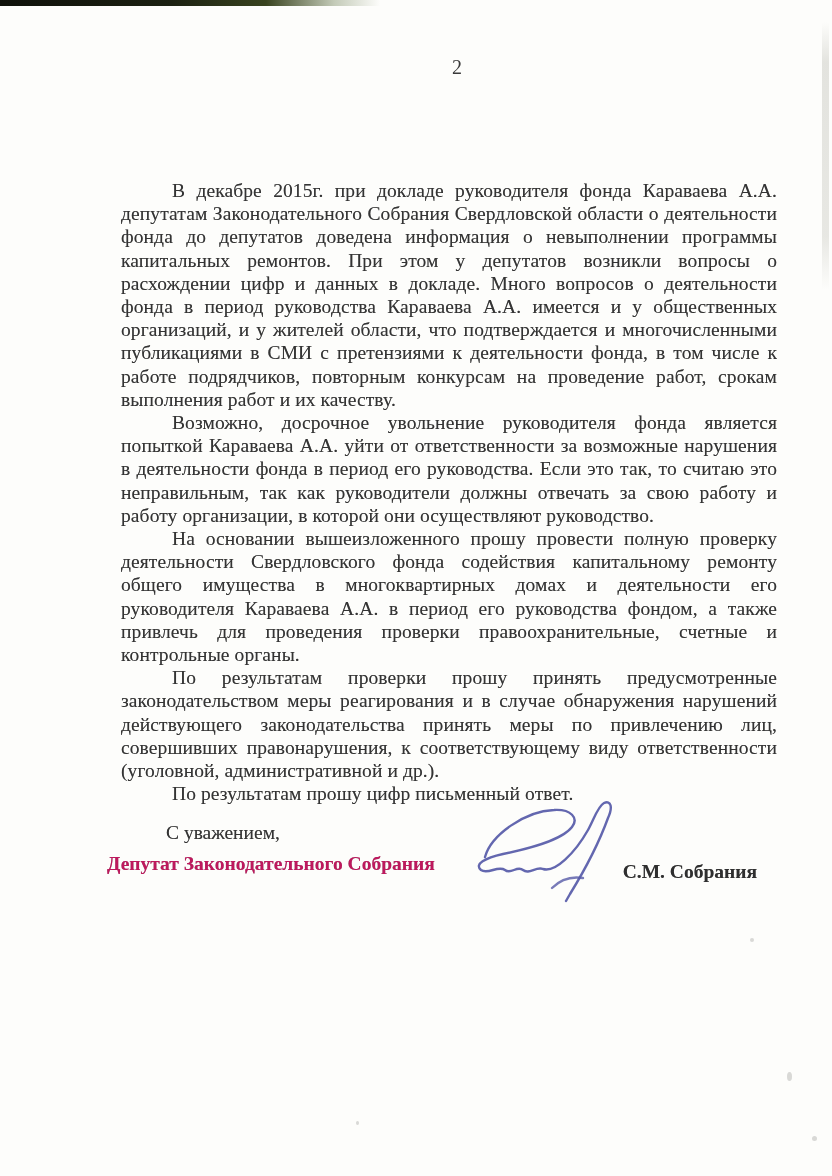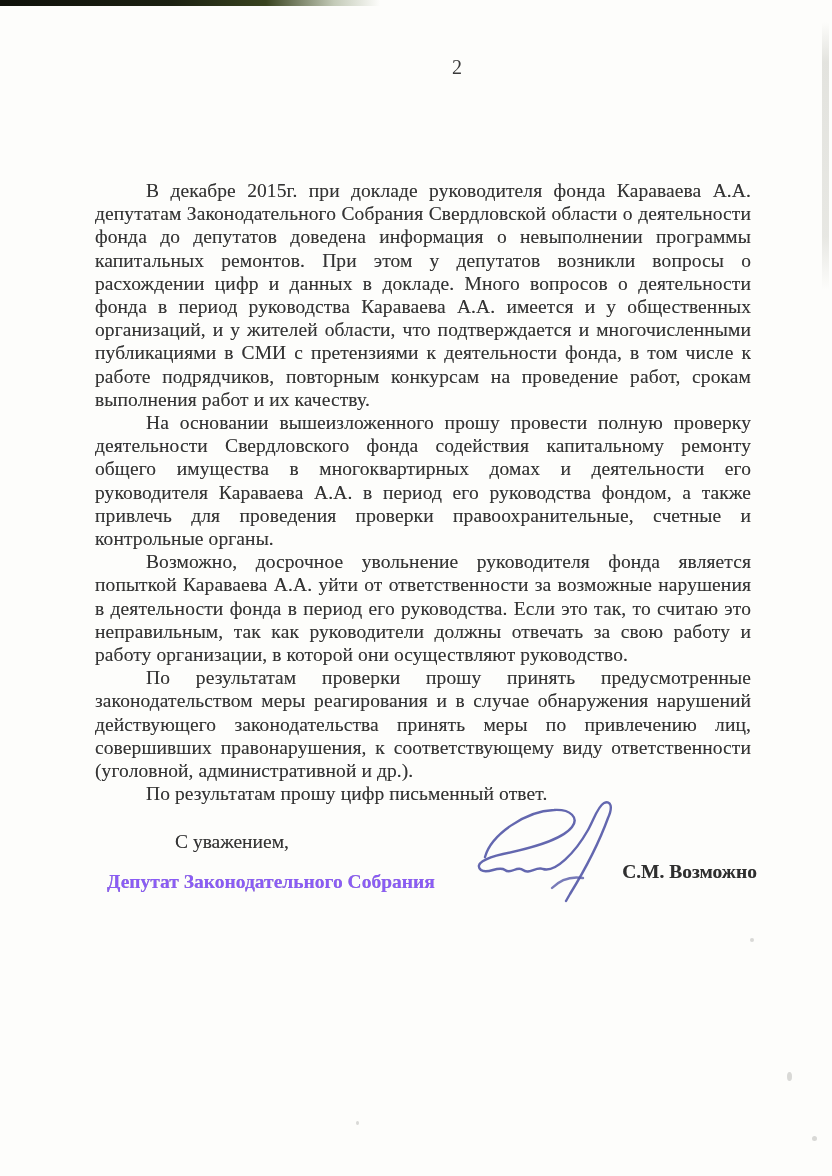--- a/index.html
+++ b/index.html
@@ -46,21 +46,21 @@
     top: 56px;
     left: 0;
     width: 100%;
     text-align: center;
     font-size: 20px;
     color: #3a3a3a;
     transform: translateX(41px);
   }
   .content {
     position: absolute;
-    left: 95px;
+    left: 121px;
     top: 179px;
     width: 656px;
     font-size: 19.5px;
     line-height: 23.2px;
     text-align: justify;
     letter-spacing: 0.1px;
     text-shadow: 0 0 0.5px rgba(60,60,60,0.45);
   }
   .content p {
     margin: 0;
@@ -70,27 +70,27 @@
   .closing {
     position: absolute;
     left: 107px;
     top: 813px;
     width: 656px;
     font-size: 19.5px;
     line-height: 23.2px;
     text-shadow: 0 0 0.5px rgba(60,60,60,0.45);
   }
   .salutation {
-    margin: 17px;
+    margin: 8px;
     text-indent: 51px;
   }
   .signer-title {
     margin: 0;
     font-weight: bold;
-    color: #8b5cf6;
+    color: #be185d;
   }
   .signer-name {
     position: absolute;
     top: 47px;
     right: 6px;
     font-weight: bold;
     color: #2f2f2f;
   }
   .signature {
     position: absolute;
@@ -110,22 +110,22 @@
   <div class="scan-edge-right"></div>
   <div class="speck" style="left:787px; top:1072px; width:5px; height:9px;"></div>
   <div class="speck" style="left:750px; top:938px; width:4px; height:4px;"></div>
   <div class="speck" style="left:356px; top:1121px; width:3px; height:4px;"></div>
   <div class="speck" style="left:812px; top:1136px; width:5px; height:5px;"></div>
 
   <div class="page-number">2</div>
 
   <div class="content">
     <p>В декабре 2015г. при докладе руководителя фонда Караваева А.А. депутатам Законодательного Собрания Свердловской области о деятельности фонда до депутатов доведена информация о невыполнении программы капитальных ремонтов. При этом у депутатов возникли вопросы о расхождении цифр и данных в докладе. Много вопросов о деятельности фонда в период руководства Караваева А.А. имеется и у общественных организаций, и у жителей области, что подтверждается и многочисленными публикациями в СМИ с претензиями к деятельности фонда, в том числе к работе подрядчиков, повторным конкурсам на проведение работ, срокам выполнения работ и их качеству.</p>
+    <p>Возможно, досрочное увольнение руководителя фонда является попыткой Караваева А.А. уйти от ответственности за возможные нарушения в деятельности фонда в период его руководства. Если это так, то считаю это неправильным, так как руководители должны отвечать за свою работу и работу организации, в которой они осуществляют руководство.</p>
     <p>На основании вышеизложенного прошу провести полную проверку деятельности Свердловского фонда содействия капитальному ремонту общего имущества в многоквартирных домах и деятельности его руководителя Караваева А.А. в период его руководства фондом, а также привлечь для проведения проверки правоохранительные, счетные и контрольные органы.</p>
-    <p>Возможно, досрочное увольнение руководителя фонда является попыткой Караваева А.А. уйти от ответственности за возможные нарушения в деятельности фонда в период его руководства. Если это так, то считаю это неправильным, так как руководители должны отвечать за свою работу и работу организации, в которой они осуществляют руководство.</p>
     <p>По результатам проверки прошу принять предусмотренные законодательством меры реагирования и в случае обнаружения нарушений действующего законодательства принять меры по привлечению лиц, совершивших правонарушения, к соответствующему виду ответственности (уголовной, административной и др.).</p>
     <p>По результатам прошу цифр письменный ответ.</p>
   </div>
 
   <div class="closing">
     <p class="salutation">С уважением,</p>
     <p class="signer-title">Депутат Законодательного Собрания</p>
 
     <svg class="signature" viewBox="0 0 180 120" fill="none" stroke="#565aa8" stroke-width="2.4" stroke-linecap="round" stroke-linejoin="round">
       <path opacity="0.92" d="M30,66
@@ -136,16 +136,16 @@
         C33,84 43,74 50,79
         C56,84 62,74 68,79
         C74,84 81,75 88,78
         C100,82 120,62 133,39
         C139,28 143,15 149,12
         C156,9 158,16 153,27
         C145,49 131,77 115,103 L111,110"></path>
       <path opacity="0.8" d="M97,97 C105,89 116,85 128,87"></path>
     </svg>
 
-    <div class="signer-name">С.М. Возможно</div>
+    <div class="signer-name">С.М. Собрания</div>
   </div>
 
 </div>
 
 </body></html>

